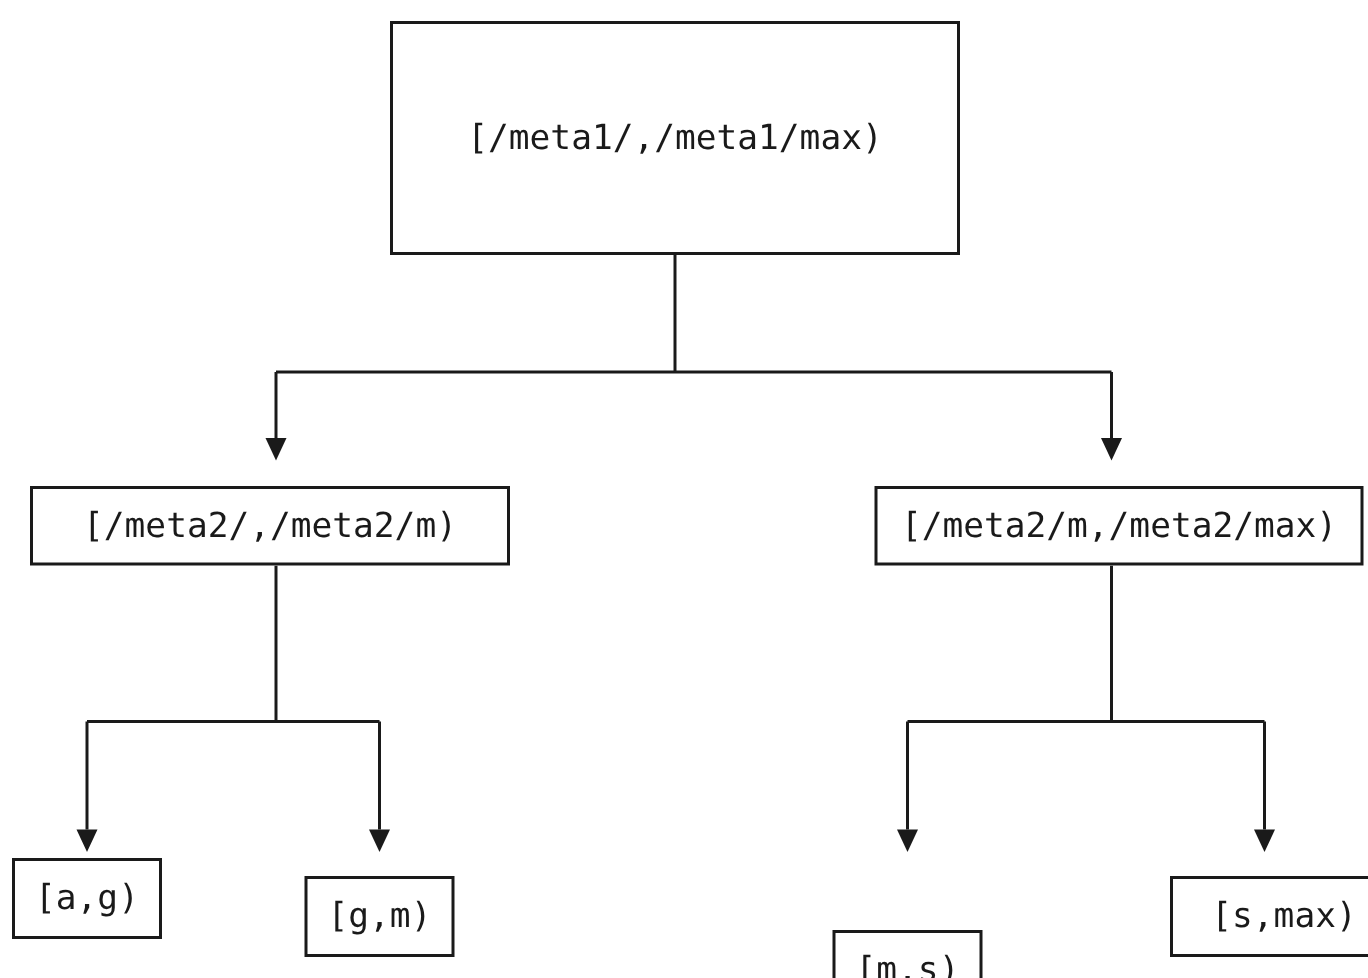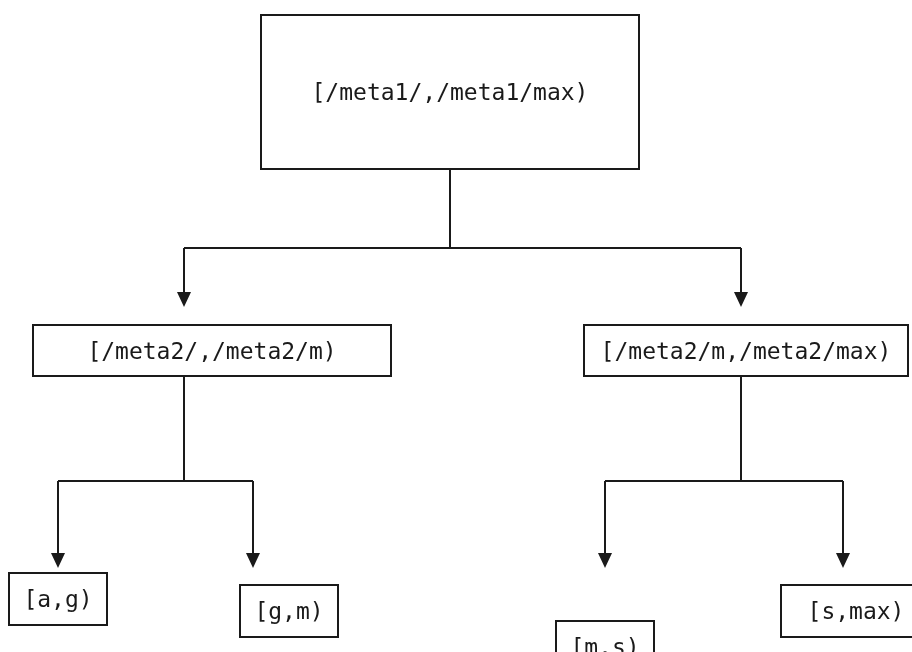--- a/index.html
+++ b/index.html
@@ -29,24 +29,24 @@
     background: #ffffff;
     display: flex;
     align-items: center;
     justify-content: center;
     color: #1a1a1a;
     font-size: 23px;
     letter-spacing: 0px;
     white-space: nowrap;
   }
   .node-root  { left: 260px; top: 14px;  width: 380px; height: 156px; text-align: right; }
-  .node-left  { left: 32px;  top: 324px; width: 360px; height: 53px;  }
+  .node-left  { left: 20px;  top: 324px; width: 320px; height: 53px;  }
   .node-right { left: 583px; top: 324px; width: 326px; height: 53px;  }
   .node-leaf-ag   { left: 8px;   top: 572px; width: 100px; height: 54px; }
-  .node-leaf-gm   { left: 203px; top: 584px; width: 100px; height: 54px; margin-left: 36px; }
+  .node-leaf-gm   { left: 203px; top: 584px; width: 100px; height: 54px; }
   .node-leaf-ms   { left: 555px; top: 584px; width: 100px; height: 54px; margin-top: 36px; }
   .node-leaf-smax { left: 780px; top: 584px; width: 152px; height: 54px; }
   .edge-line {
     stroke: #1a1a1a;
     stroke-width: 2;
     fill: none;
   }
   .arrowhead {
     fill: #1a1a1a;
     stroke: none;

